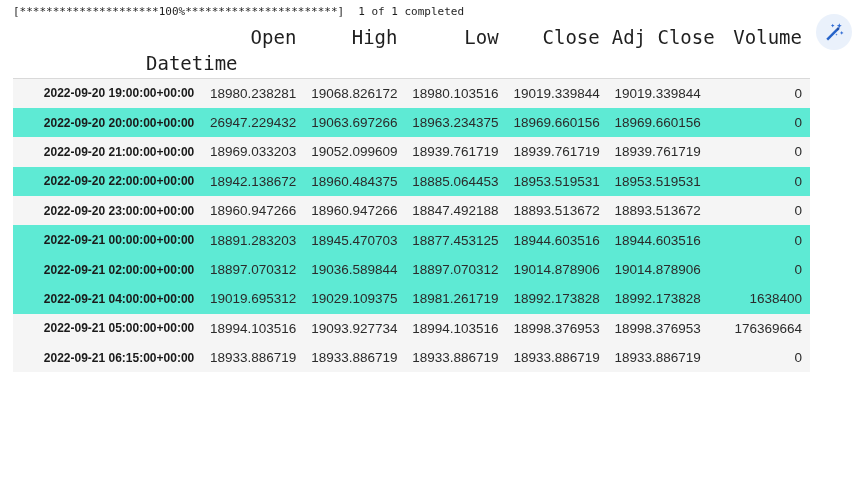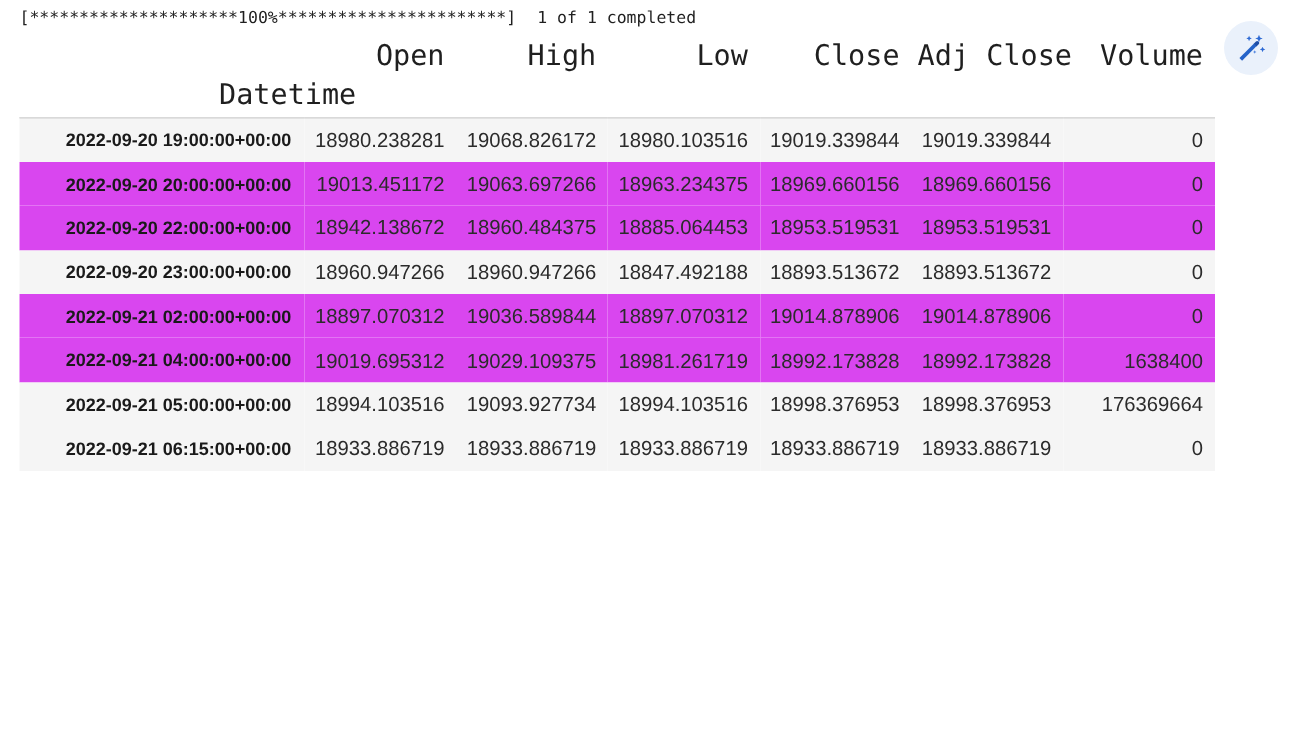--- a/index.html
+++ b/index.html
@@ -110,21 +110,21 @@
     font-size: 13.5px;
     font-weight: 400;
     color: #2b2b2b;
     text-align: right;
     padding: 0 8px 0 4px;
     white-space: nowrap;
     border: none;
   }
   table.dataframe tbody tr { height: 29.4px; }
   table.dataframe tbody tr.odd { background: #f5f5f5; }
-  table.dataframe tbody tr.even { background: #d946ef; }
+  table.dataframe tbody tr.even { background: #5eead4; }
 
   
   col.c-index { width: 190px; }
   col.c-data  { width: 101px; }
   col.c-vol   { width: 101px; }
 </style>
 </head>
 <body>
 
 <div id="page">
@@ -180,43 +180,61 @@
             <th>2022-09-20 19:00:00+00:00</th>
             <td>18980.238281</td>
             <td>19068.826172</td>
             <td>18980.103516</td>
             <td>19019.339844</td>
             <td>19019.339844</td>
             <td>0</td>
           </tr>
           <tr class="even">
             <th>2022-09-20 20:00:00+00:00</th>
-            <td>19013.451172</td>
+            <td>26947.229432</td>
             <td>19063.697266</td>
             <td>18963.234375</td>
             <td>18969.660156</td>
             <td>18969.660156</td>
+            <td>0</td>
+          </tr>
+          <tr class="odd">
+            <th>2022-09-20 21:00:00+00:00</th>
+            <td>18969.033203</td>
+            <td>19052.099609</td>
+            <td>18939.761719</td>
+            <td>18939.761719</td>
+            <td>18939.761719</td>
             <td>0</td>
           </tr>
           <tr class="even">
             <th>2022-09-20 22:00:00+00:00</th>
             <td>18942.138672</td>
             <td>18960.484375</td>
             <td>18885.064453</td>
             <td>18953.519531</td>
             <td>18953.519531</td>
             <td>0</td>
           </tr>
           <tr class="odd">
             <th>2022-09-20 23:00:00+00:00</th>
             <td>18960.947266</td>
             <td>18960.947266</td>
             <td>18847.492188</td>
             <td>18893.513672</td>
             <td>18893.513672</td>
+            <td>0</td>
+          </tr>
+          <tr class="even">
+            <th>2022-09-21 00:00:00+00:00</th>
+            <td>18891.283203</td>
+            <td>18945.470703</td>
+            <td>18877.453125</td>
+            <td>18944.603516</td>
+            <td>18944.603516</td>
             <td>0</td>
           </tr>
           <tr class="even">
             <th>2022-09-21 02:00:00+00:00</th>
             <td>18897.070312</td>
             <td>19036.589844</td>
             <td>18897.070312</td>
             <td>19014.878906</td>
             <td>19014.878906</td>
             <td>0</td>

